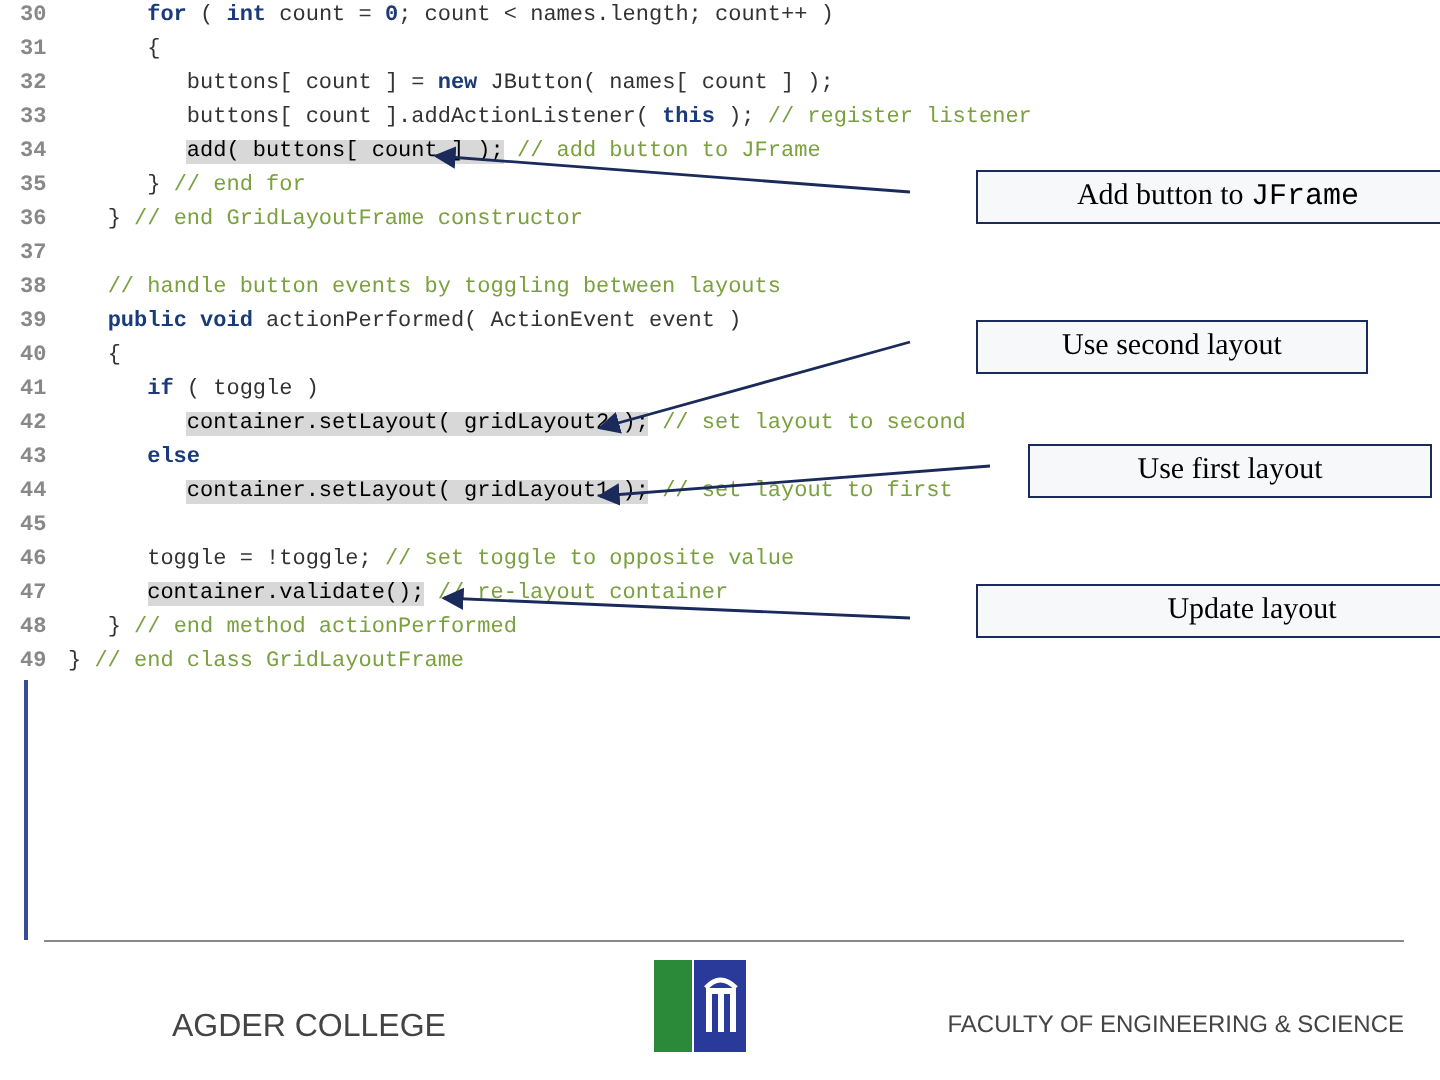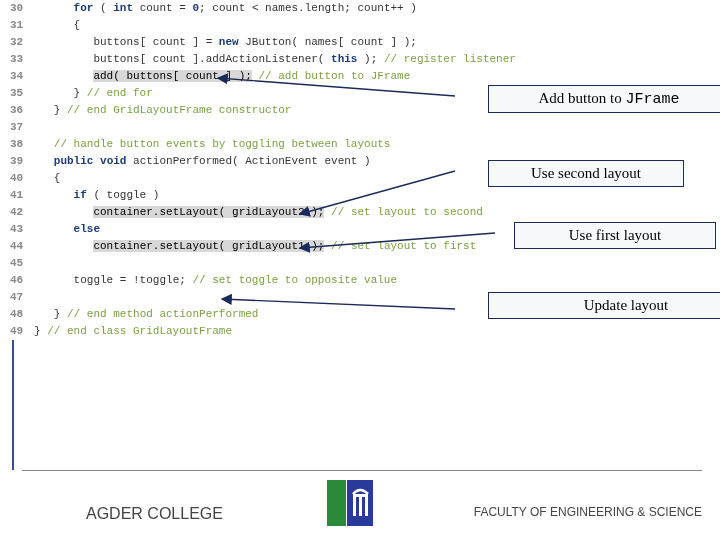--- a/index.html
+++ b/index.html
@@ -179,20 +179,21 @@
     <div class="code-line">
       <span class="lineno">45</span>
       <span class="code"></span>
     </div>
     <div class="code-line">
       <span class="lineno">46</span>
       <span class="code">      <span class="plain">toggle = !toggle; </span><span class="comment">// set toggle to opposite value</span></span>
     </div>
     <div class="code-line">
       <span class="lineno">47</span>
+      <span class="code">      <span class="hl">container.validate();</span><span class="plain"> </span><span class="comment">// re-layout container</span></span>
     </div>
     <div class="code-line">
       <span class="lineno">48</span>
       <span class="code">   <span class="plain">} </span><span class="comment">// end method actionPerformed</span></span>
     </div>
     <div class="code-line">
       <span class="lineno">49</span>
       <span class="code"><span class="plain">} </span><span class="comment">// end class GridLayoutFrame</span></span>
     </div>
   </div>

